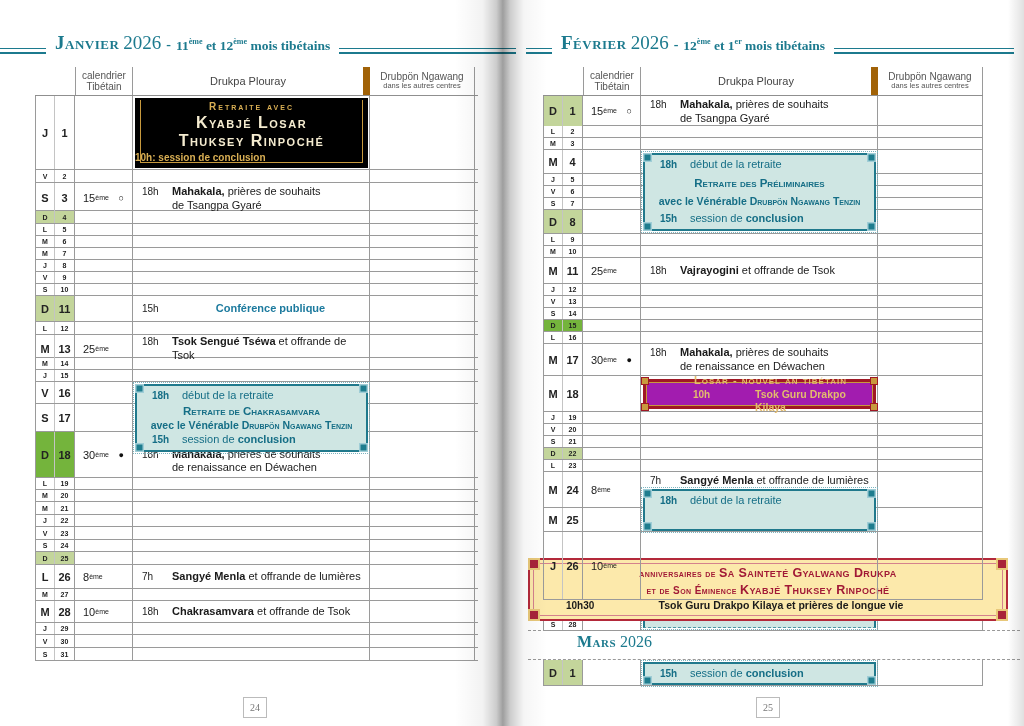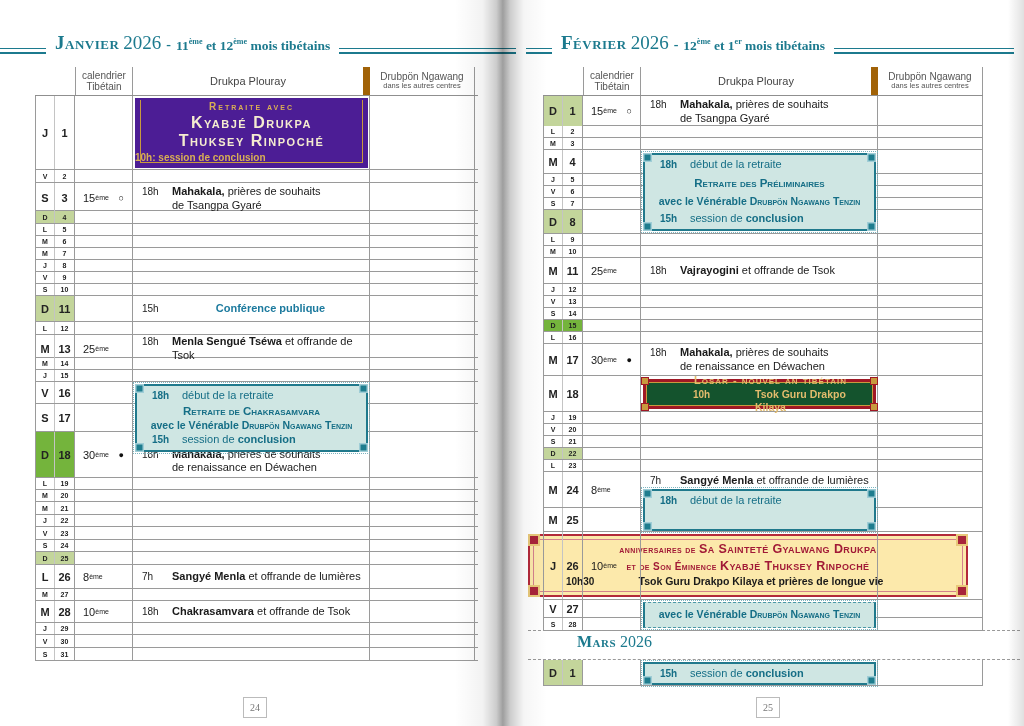--- a/index.html
+++ b/index.html
@@ -59,31 +59,31 @@
   .line .time{flex:0 0 30px;padding-left:9px;font-size:10px;color:#222;}
   .line2{padding-left:39px;}
   .b{font-weight:700;}
   .sc{font-variant:small-caps;}
   .teal{color:#1c7a9e;font-weight:700;}
   .centerline .txt{flex:1;text-align:center;}
 
   
   .boxes{position:absolute;inset:0;z-index:5;pointer-events:none;}
   .box{position:absolute;left:100px;width:233px;box-sizing:border-box;}
-  .box.full{left:-15px;width:440px;z-index:4;}
+  .box.full{left:-15px;width:480px;z-index:4;margin-top:24px;}
   .corner{position:absolute;display:block;}
 
-  .box-red-banner{background:#4c1d95;display:flex;flex-direction:column;align-items:center;justify-content:center;gap:1px;}
+  .box-red-banner{background:#000000;display:flex;flex-direction:column;align-items:center;justify-content:center;gap:1px;}
   .box-red-banner:after{content:"";position:absolute;left:5px;right:5px;top:2px;bottom:5px;border-left:1.5px solid #c89a3e;border-right:1.5px solid #c89a3e;border-bottom:1px solid #c89a3e;}
   .rb-small .txt{font-size:10px;letter-spacing:2px;color:#d9af54;font-weight:700;}
   .rb-big .txt{font-size:16px;color:#f5ecd0;font-weight:700;letter-spacing:1.5px;line-height:1.05;}
   .rb-foot{align-self:stretch;margin-top:2px;}
   .rb-foot .txt{font-size:10px;color:#d9af54;font-weight:600;padding-left:0;}
 
-  .box-red-strip{background:#14532d;display:flex;flex-direction:column;justify-content:center;gap:1px;box-shadow:inset 0 0 0 3px #a01825, inset 0 0 0 4px #c89a3e;padding-left:22px;}
+  .box-red-strip{background:#a21caf;display:flex;flex-direction:column;justify-content:center;gap:1px;box-shadow:inset 0 0 0 3px #a01825, inset 0 0 0 4px #c89a3e;padding-left:22px;}
   .rs-title{justify-content:center;}
   .rs-title .txt{color:#e3bc6d;font-weight:700;font-size:11px;letter-spacing:1px;}
   .rs-sub{justify-content:center;}
   .rs-sub .time{flex:0 0 62px;padding-left:28px;color:#e3bc6d;font-weight:600;}
   .rs-sub .txt{color:#e3bc6d;font-weight:600;font-size:10.5px;}
   .box-red-strip .corner{width:8px;height:8px;background:#c89a3e;box-shadow:inset 0 0 0 1px #a01825;}
 
   .box-teal{background:#cfe6e3;border:2px solid #20798c;outline:1px dotted #7db4bf;outline-offset:1px;
             display:flex;flex-direction:column;justify-content:space-between;padding:3px 6px;color:#156e86;}
   .box-teal.dash{border-top:1px dashed #4d97a6;border-bottom:1px dashed #4d97a6;justify-content:center;}
@@ -259,21 +259,21 @@
           <div class="row lg" style="height: 23px;">
             <div class="cell c-letter">M</div>
             <div class="cell c-num">13</div>
             <div class="cell c-tib">
               <span class="tibn">25</span>
               <sup>ème</sup>
             </div>
             <div class="cell c-ev va-c">
               <div class="line line1">
                 <span class="time">18h</span>
-                <span class="txt"><span class="b">Menla Sengué Tséwa</span><span> et offrande de Tsok</span></span>
+                <span class="txt"><span class="b">Tsok Sengué Tséwa</span><span> et offrande de Tsok</span></span>
               </div>
             </div>
             <div class="cell c-oc"></div>
           </div>
           <div class="row sm" style="height: 12px;">
             <div class="cell c-letter">M</div>
             <div class="cell c-num">14</div>
             <div class="cell c-tib"></div>
             <div class="cell c-ev"></div>
             <div class="cell c-oc"></div>
@@ -424,21 +424,21 @@
             <div class="cell c-tib"></div>
             <div class="cell c-ev"></div>
             <div class="cell c-oc"></div>
           </div>
           <div class="boxes">
             <div class="box box-red-banner" style="top: 2px; height: 70px;">
               <div class="line rb-small">
                 <span class="txt"><span class="sc">Retraite avec</span></span>
               </div>
               <div class="line rb-big">
-                <span class="txt"><span class="sc">Kyabjé Drukpa</span></span>
+                <span class="txt"><span class="sc">Kyabjé Losar</span></span>
               </div>
               <div class="line rb-big">
                 <span class="txt"><span class="sc">Thuksey Rinpoché</span></span>
               </div>
               <div class="line rb-foot">
                 <span class="txt"><span>10h: session de conclusion</span></span>
               </div>
             </div>
             <div class="box box-teal" style="top: 288px; height: 68px;">
               <div class="line tb-time">

